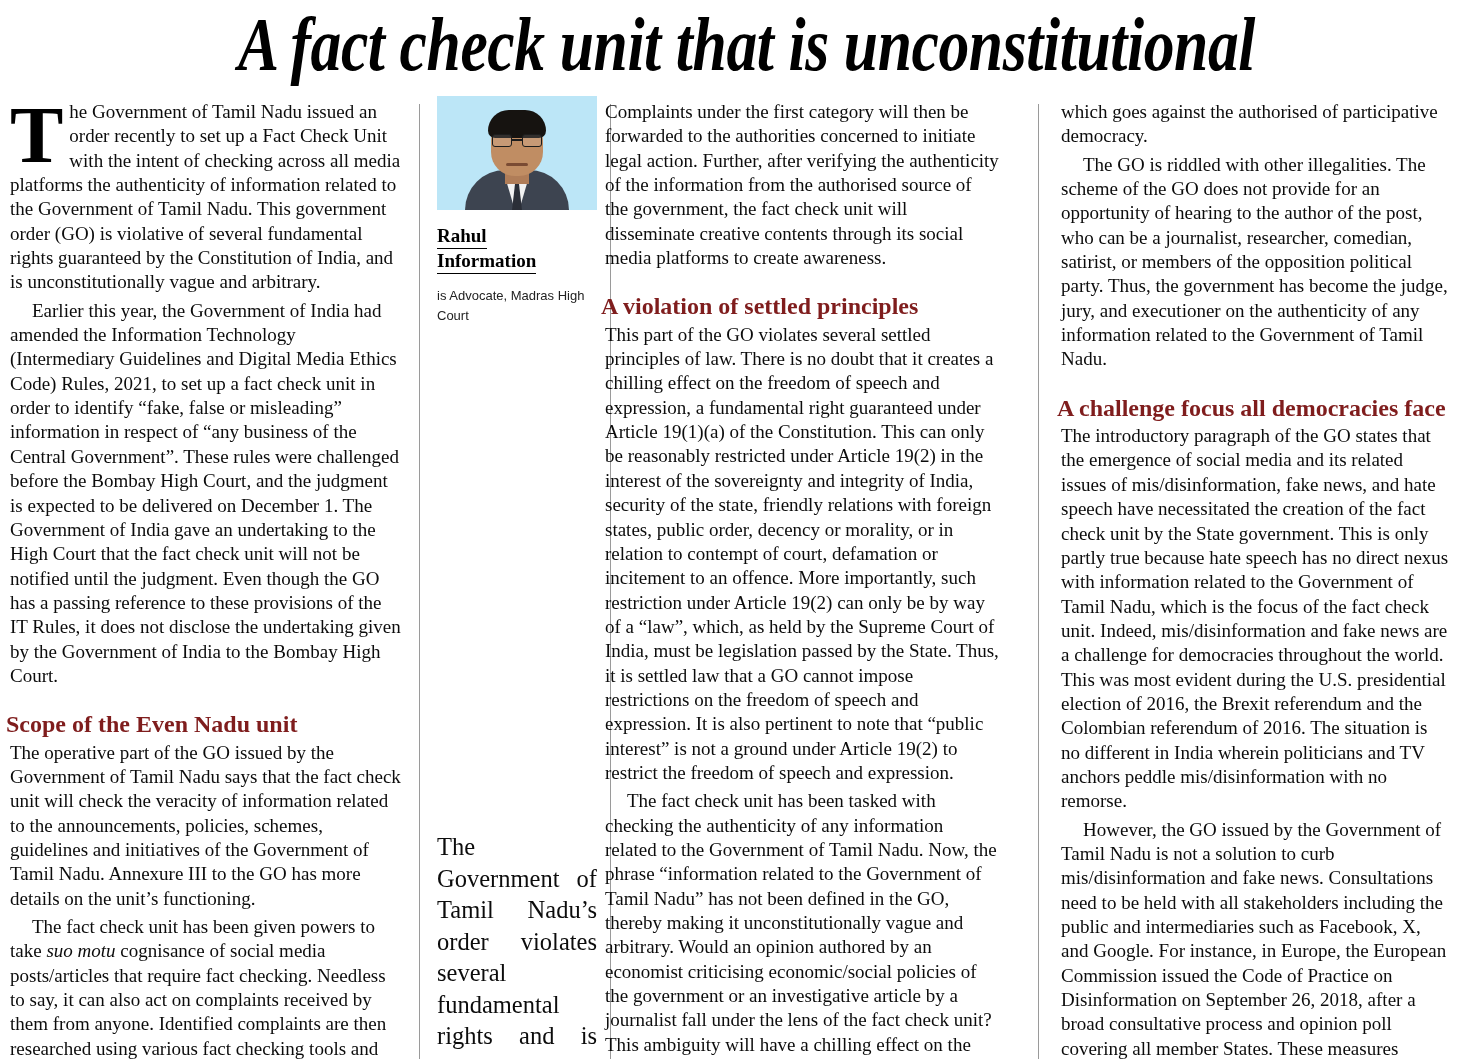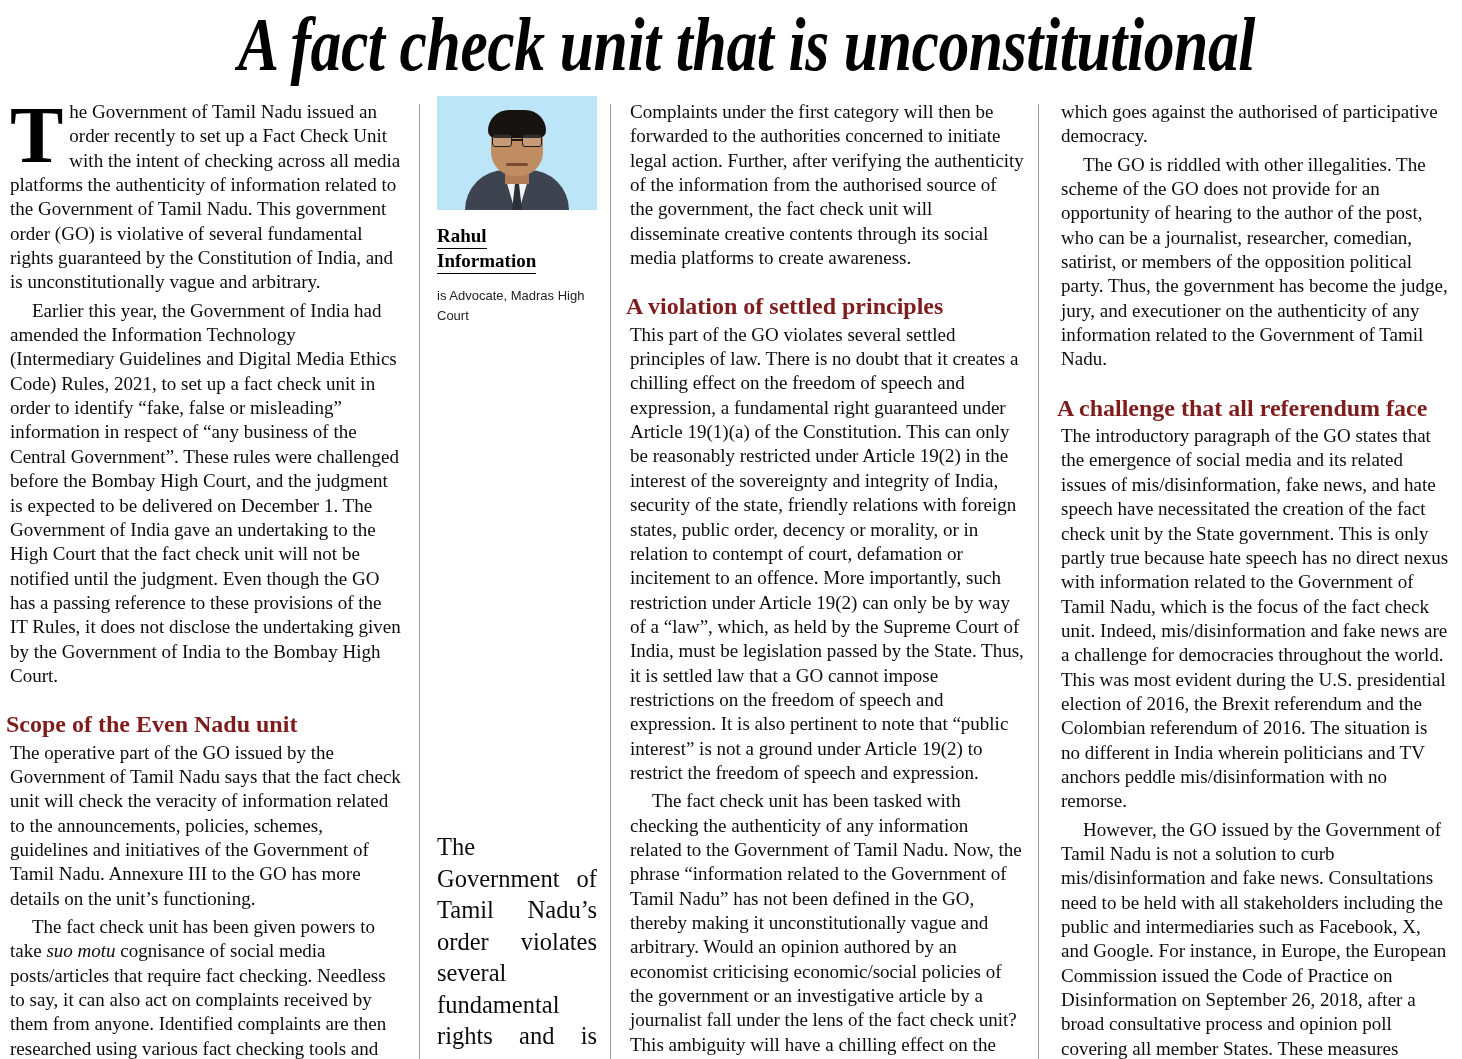--- a/index.html
+++ b/index.html
@@ -50,21 +50,21 @@
     height: 963px;
   }
   .col {
     position: absolute;
     top: 0;
     height: 963px;
     overflow: hidden;
   }
   .col-1 { left: 6px;    width: 400px; }
   .col-2 { left: 437px;  width: 160px; }
-  .col-3 { left: 626px;  width: 402px; }
+  .col-3 { left: 601px;  width: 402px; }
   .col-4 { left: 1057px; width: 398px; }
 
   .divider {
     position: absolute;
     top: 8px;
     width: 1px;
     height: 955px;
     background: #9a9a9a;
   }
   .div-1 { left: 419px; }
@@ -276,18 +276,18 @@
   <div class="col col-3">
     <p class="body-p no-indent">Complaints under the first category will then be forwarded to the authorities concerned to initiate legal action. Further, after verifying the authenticity of the information from the authorised source of the government, the fact check unit will disseminate creative contents through its social media platforms to create awareness.</p>
     <p class="subhead">A violation of settled principles</p>
     <p class="body-p no-indent">This part of the GO violates several settled principles of law. There is no doubt that it creates a chilling effect on the freedom of speech and expression, a fundamental right guaranteed under Article 19(1)(a) of the Constitution. This can only be reasonably restricted under Article 19(2) in the interest of the sovereignty and integrity of India, security of the state, friendly relations with foreign states, public order, decency or morality, or in relation to contempt of court, defamation or incitement to an offence. More importantly, such restriction under Article 19(2) can only be by way of a “law”, which, as held by the Supreme Court of India, must be legislation passed by the State. Thus, it is settled law that a GO cannot impose restrictions on the freedom of speech and expression. It is also pertinent to note that “public interest” is not a ground under Article 19(2) to restrict the freedom of speech and expression.</p>
     <p class="body-p">The fact check unit has been tasked with checking the authenticity of any information related to the Government of Tamil Nadu. Now, the phrase “information related to the Government of Tamil Nadu” has not been defined in the GO, thereby making it unconstitutionally vague and arbitrary. Would an opinion authored by an economist criticising economic/social policies of the government or an investigative article by a journalist fall under the lens of the fact check unit? This ambiguity will have a chilling effect on the freedom of speech and expression of Indian citizens. This will effectively choke the flow of information to the public,</p>
   </div>
 
   <div class="col col-4">
     <p class="body-p no-indent">which goes against the authorised of participative democracy.</p>
     <p class="body-p">The GO is riddled with other illegalities. The scheme of the GO does not provide for an opportunity of hearing to the author of the post, who can be a journalist, researcher, comedian, satirist, or members of the opposition political party. Thus, the government has become the judge, jury, and executioner on the authenticity of any information related to the Government of Tamil Nadu.</p>
-    <p class="subhead">A challenge that all referendum face</p>
+    <p class="subhead">A challenge focus all democracies face</p>
     <p class="body-p no-indent">The introductory paragraph of the GO states that the emergence of social media and its related issues of mis/disinformation, fake news, and hate speech have necessitated the creation of the fact check unit by the State government. This is only partly true because hate speech has no direct nexus with information related to the Government of Tamil Nadu, which is the focus of the fact check unit. Indeed, mis/disinformation and fake news are a challenge for democracies throughout the world. This was most evident during the U.S. presidential election of 2016, the Brexit referendum and the Colombian referendum of 2016. The situation is no different in India wherein politicians and TV anchors peddle mis/disinformation with no remorse.</p>
     <p class="body-p">However, the GO issued by the Government of Tamil Nadu is not a solution to curb mis/disinformation and fake news. Consultations need to be held with all stakeholders including the public and intermediaries such as Facebook, X, and Google. For instance, in Europe, the European Commission issued the Code of Practice on Disinformation on September 26, 2018, after a broad consultative process and opinion poll covering all member States. These measures include support for an independent network of fact-checkers and promoting media literacy. There is no magic wand here, but a state-run fact check unit will only cause more harm to society.</p>
   </div>
 
 </div>
 
 </body></html>

